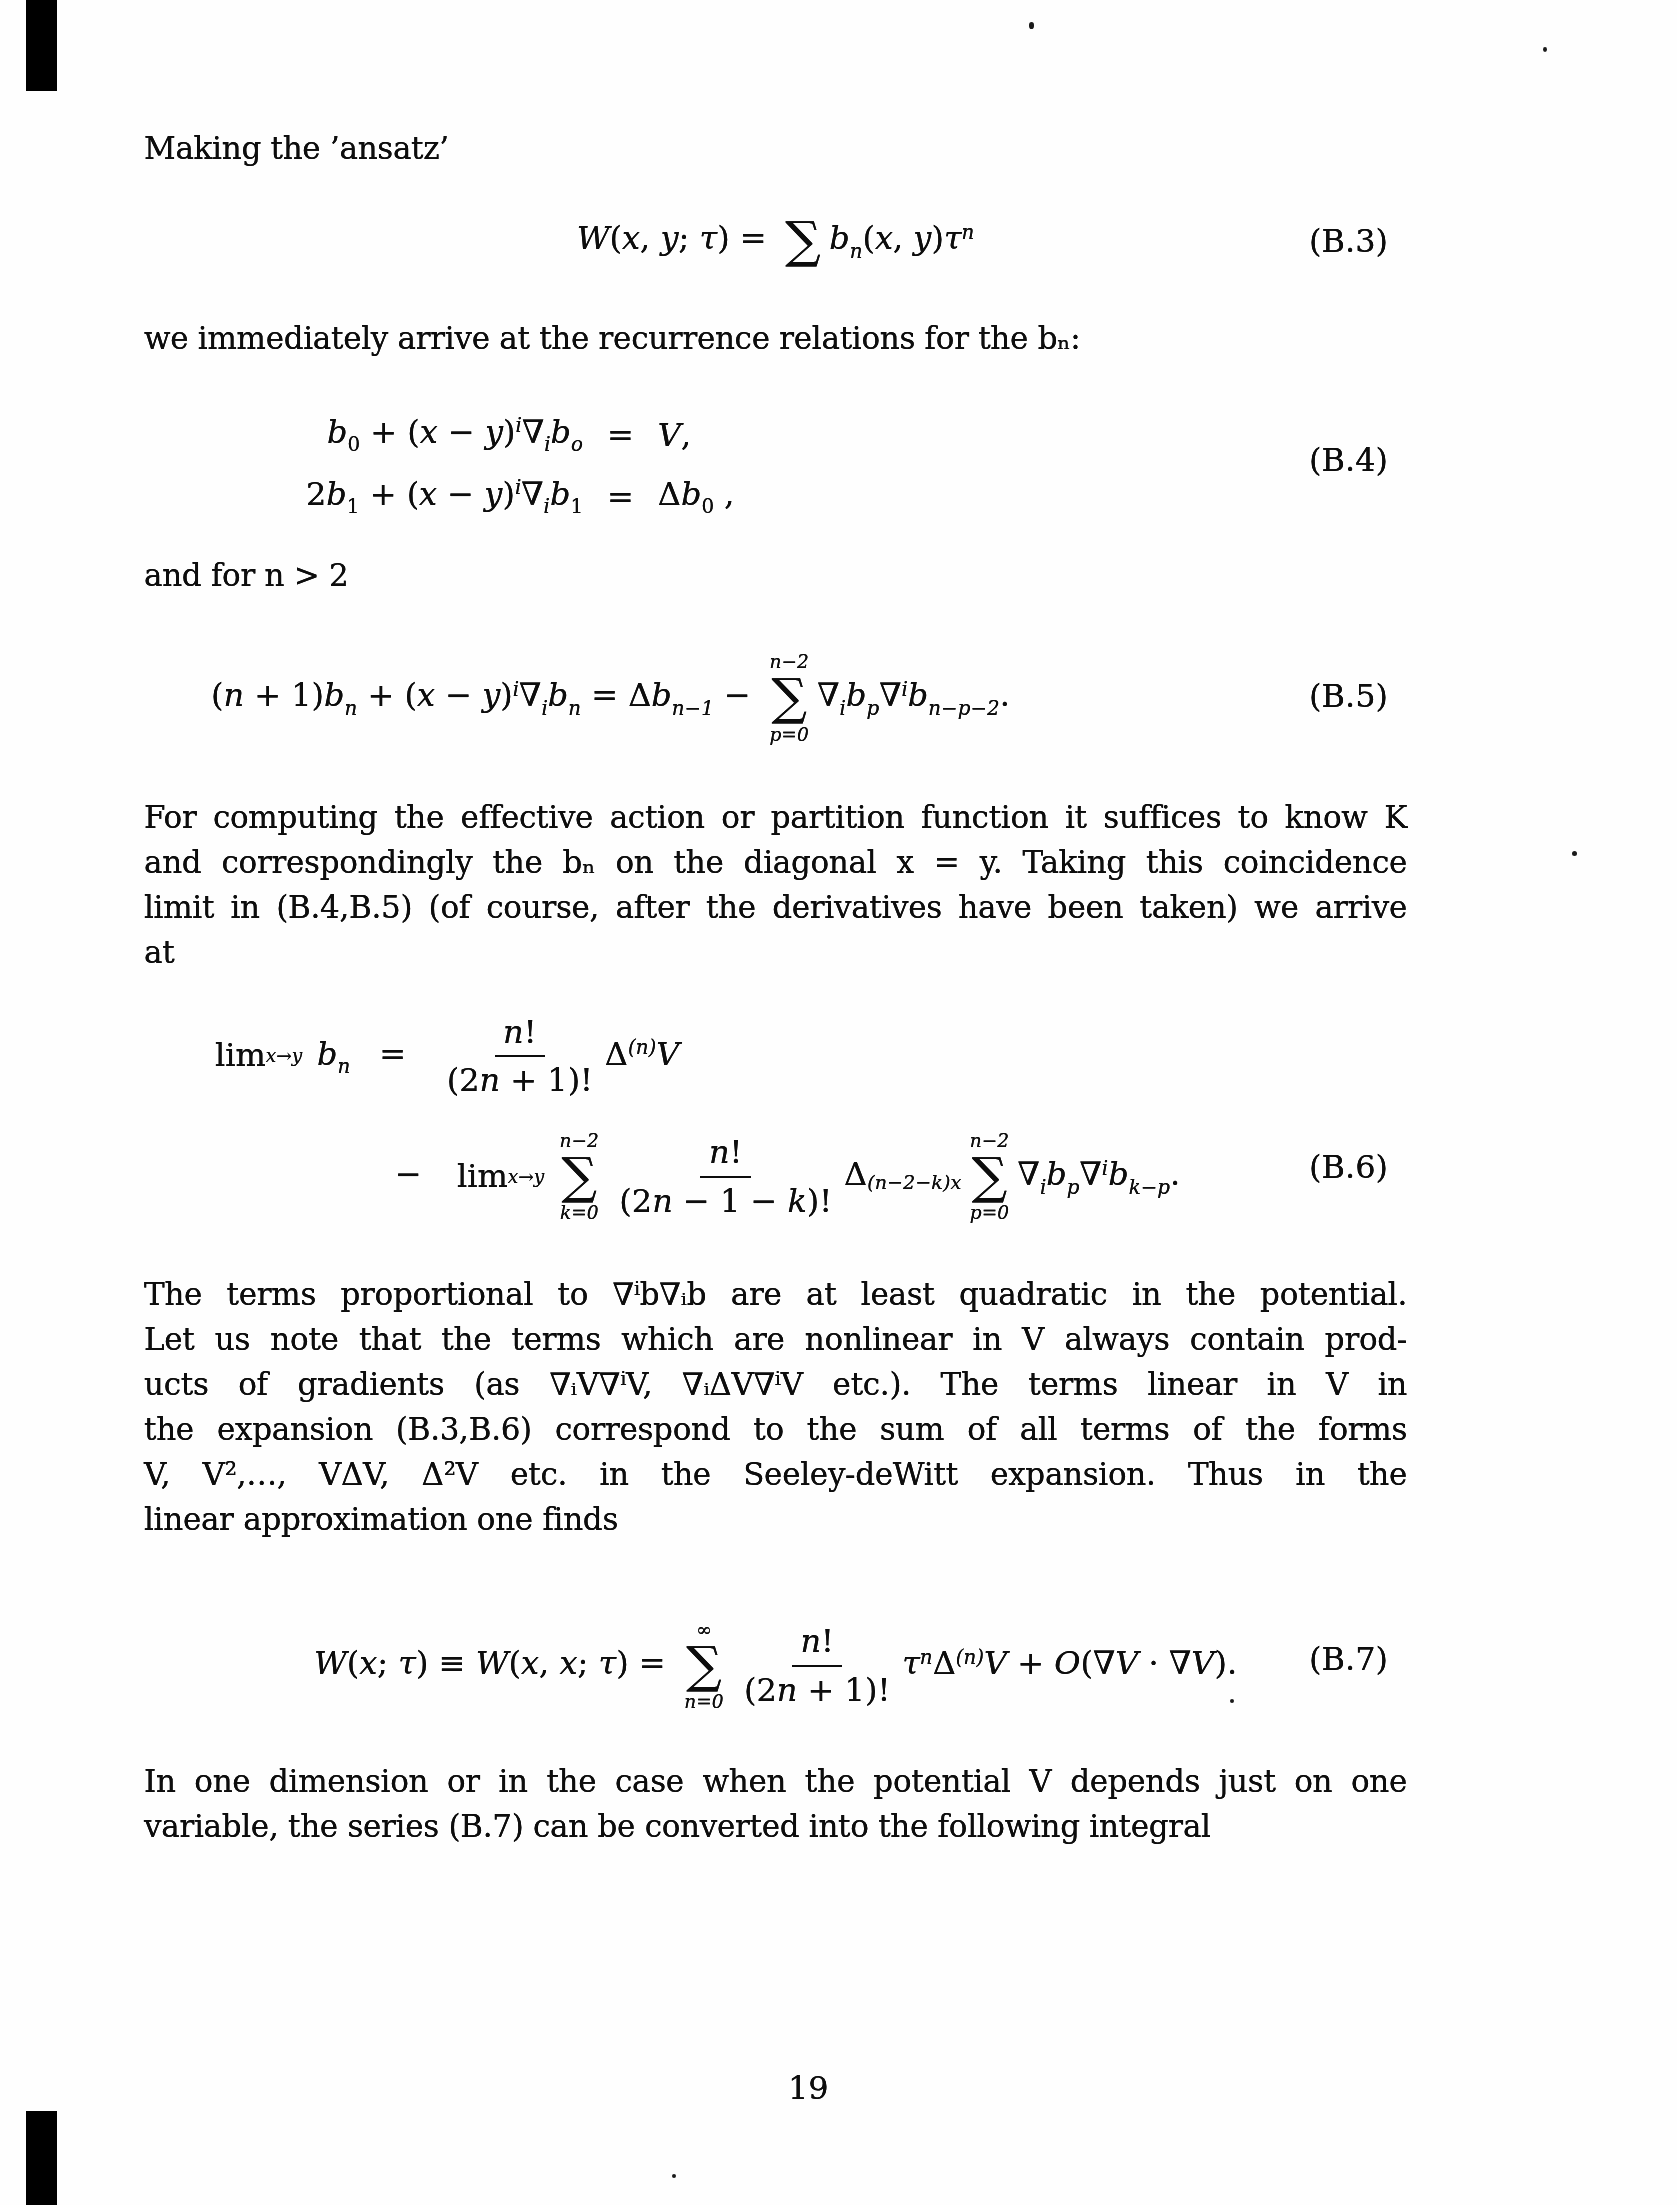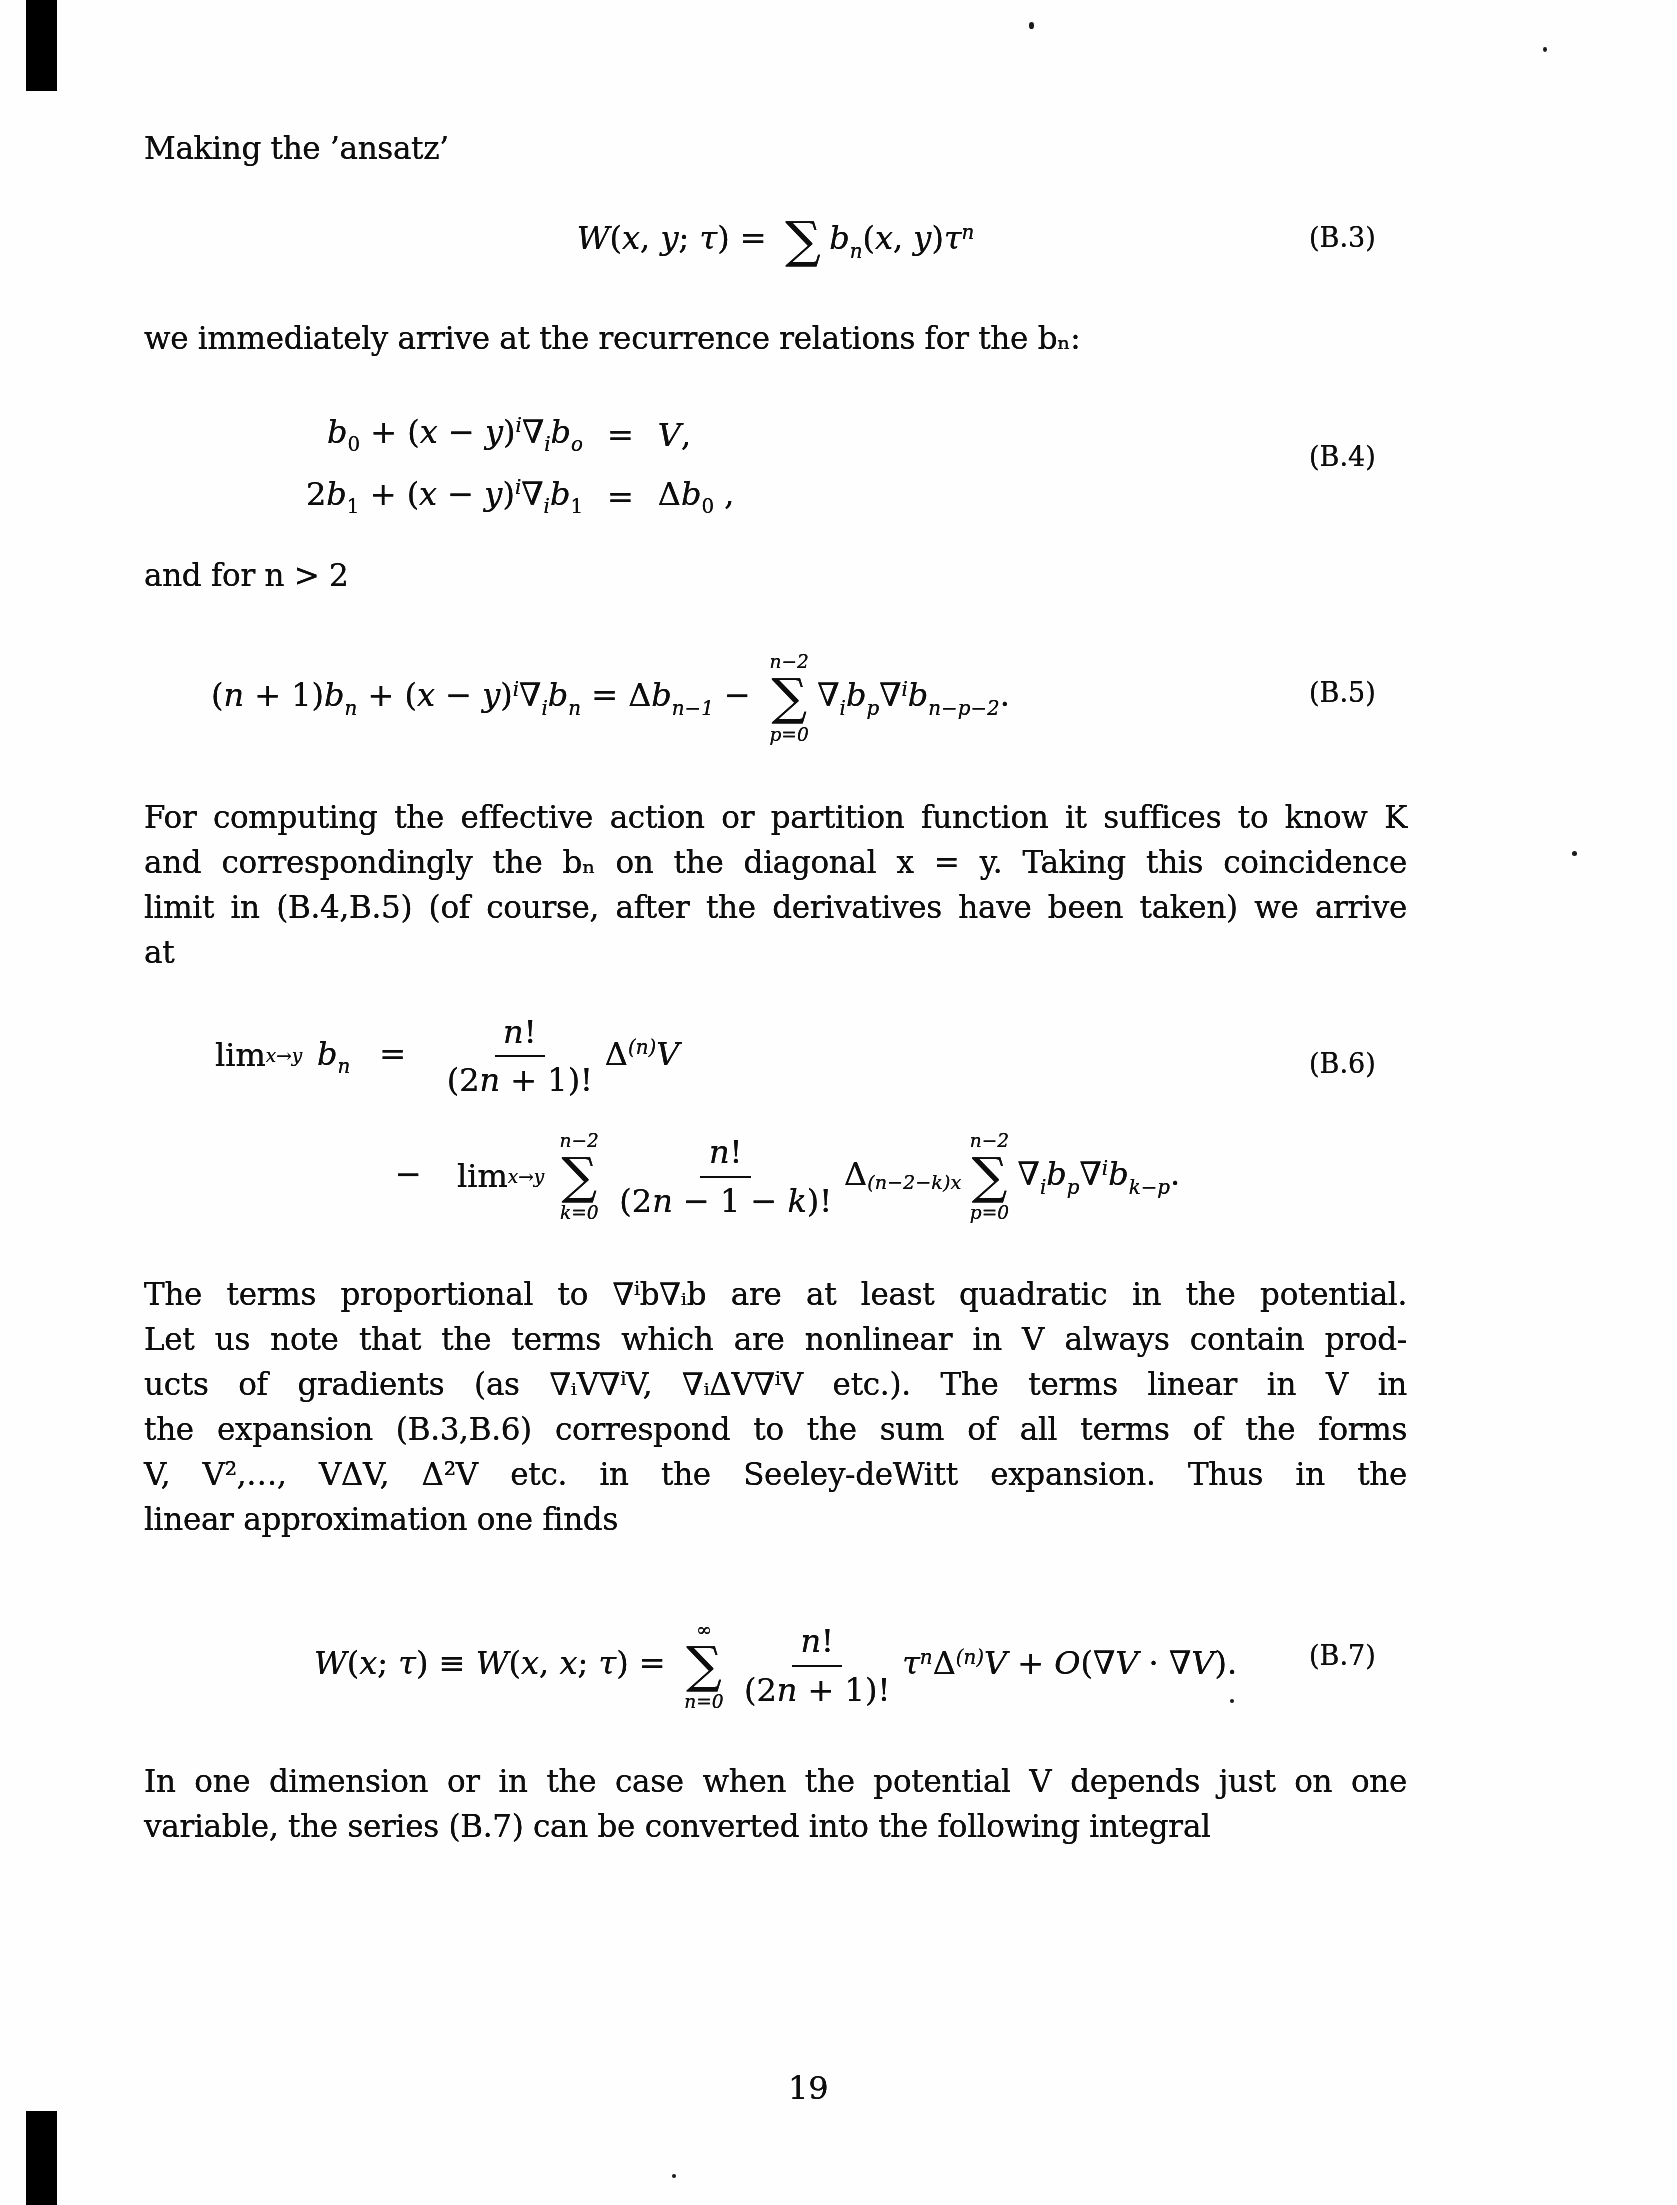--- a/index.html
+++ b/index.html
@@ -17,21 +17,21 @@
   
   .tblock{position:absolute;left:144px;width:1263px;font-size:31px;line-height:45px;letter-spacing:-0.3px}
   .pl{text-align:justify;text-align-last:justify}
   .pl.last{text-align:left;text-align-last:left}
   .single{text-align:left}
 
   
   .eq{position:absolute;display:flex;align-items:center;font-size:32px}
   .eq.centered{left:144px;width:1263px;justify-content:center}
   .mrow{display:inline-block;white-space:nowrap;line-height:1.25}
-  .eqlabel{position:absolute;left:1309px;font-size:27px;white-space:nowrap}
+  .eqlabel{position:absolute;left:1309px;font-size:32px;white-space:nowrap}
   .mr{font-style:normal}
   .mi{font-style:italic}
   .msub{font-size:.62em;font-style:italic;vertical-align:-0.42em}
   .msup{font-size:.62em;font-style:italic;vertical-align:0.55em}
   .msub.up,.msup.up{font-style:normal}
   .frac{display:inline-flex;flex-direction:column;align-items:center;vertical-align:middle;margin:0 6.8px;line-height:1.25}
   .num{display:block;border-bottom:2.5px solid #0d0d0d;padding:0 8.5px 3.4px;text-align:center}
   .den{display:block;padding:3.4px 5.1px 0;text-align:center}
   .bigop{display:inline-flex;flex-direction:column;align-items:center;vertical-align:middle;margin:0 8.5px;line-height:1}
   .blim{font-size:.58em;font-style:italic;line-height:1.15}
@@ -126,21 +126,21 @@
           <span class="den"><span class="mr">(2</span><span class="mi">n</span><span class="mr"> − 1 − </span><span class="mi">k</span><span class="mr">)!</span></span>
         </span><span class="mr">Δ</span><span class="ssstack">
           <span class="ssl">(n−2−k)</span>
           <span class="ssl">x</span>
         </span><span class="bigop">
           <span class="blim">n−2</span>
           <span class="sumg">∑</span>
           <span class="blim">p=0</span>
         </span><span class="mr">∇</span><span class="msub">i</span><span class="mi">b</span><span class="msub">p</span><span class="mr">∇</span><span class="msup">i</span><span class="mi">b</span><span class="msub">k−p</span><span class="mr">.</span></span>
     </div>
-  <div class="eqlabel ink" style="top:1048px">(B.6)</div>
+  <div class="eqlabel ink" style="top:1148px">(B.6)</div>
 
   <div class="tblock ink" style="top:1272px">
     <div class="pl">The terms proportional to ∇ⁱb∇ᵢb are at least quadratic in the potential.</div>
     <div class="pl">Let us note that the terms which are nonlinear in V always contain prod-</div>
     <div class="pl">ucts of gradients (as ∇ᵢV∇ⁱV, ∇ᵢΔV∇ⁱV etc.). The terms linear in V in</div>
     <div class="pl">the expansion (B.3,B.6) correspond to the sum of all terms of the forms</div>
     <div class="pl">V, V²,…, VΔV, Δ²V etc. in the Seeley-deWitt expansion. Thus in the</div>
     <div class="pl last">linear approximation one finds</div>
   </div>
 

